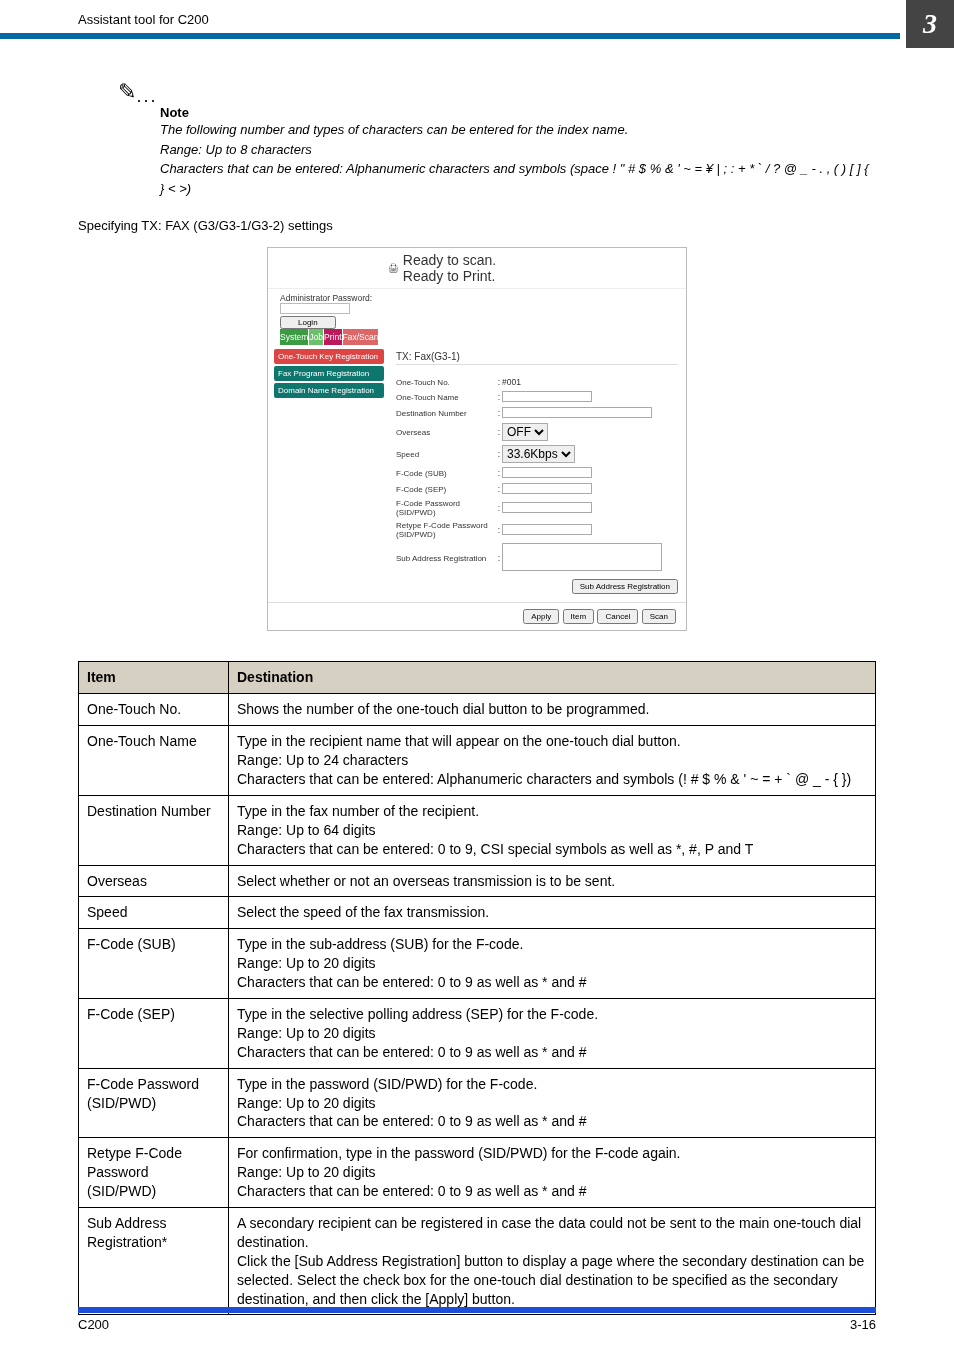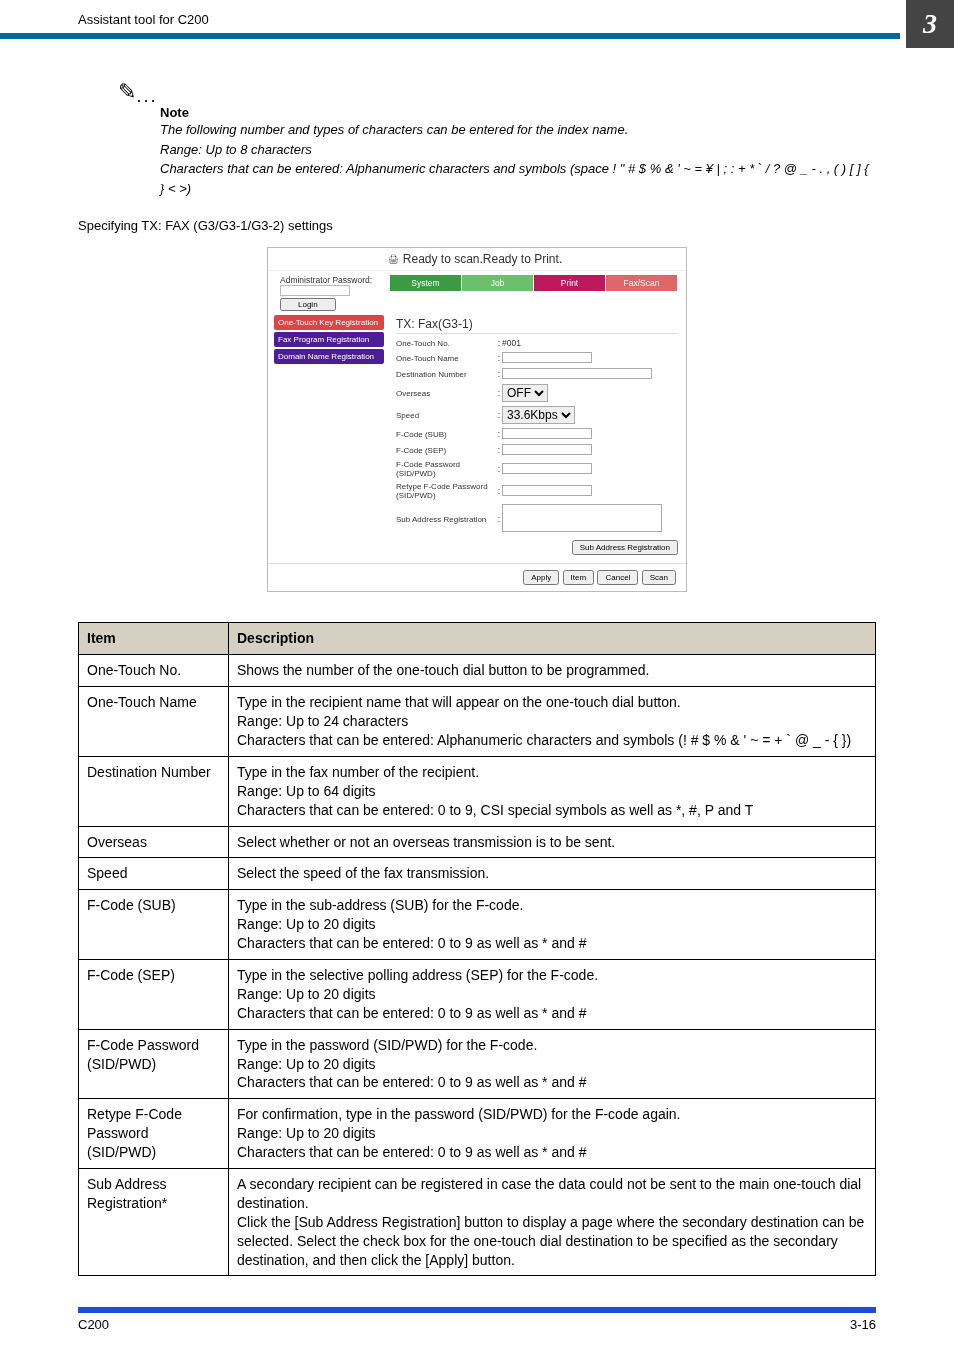--- a/index.html
+++ b/index.html
@@ -62,24 +62,24 @@
     font-size: 8.5px;
     color:#333;
   }
   .ss-topbar {
     display:flex;
     align-items:center;
     padding: 4px 0 4px 120px;
     border-bottom:1px solid #eee;
   }
   .ss-topbar .printer-ic { margin-right:4px; }
-  .ss-topbar-col { display:flex; flex-direction:row; font-size:12px; }
+  .ss-topbar-col { display:flex; flex-direction:column; font-size:14px; }
   .ss-admin {
     padding: 4px 8px 0 12px;
-    display:flex; align-items:flex-start;
+    display:flex; align-items:flex-start;flex-direction:column;
   }
   .ss-admin-left { width:110px; }
   .ss-admin-left input.pwd { width:70px; height:11px; border:1px solid #bbb; font-size:8px; }
   .ss-admin-left button { font-size:8px; padding:0 16px; margin-top:2px; }
   .ss-tabs { display:flex; flex:1; }
   .ss-tab {
     flex:1; text-align:center;
     padding:3px 0; color:#fff;
     font-size:8.5px;
     border-right:1px solid #fff;
@@ -89,25 +89,25 @@
   .tab-print { background:#be185d; }
   .tab-faxscan { background:#d66; }
   .ss-nav {
     width:118px; float:left; padding:4px 2px 4px 6px;
   }
   .ss-nav-item {
     background:#d44; color:#fff;
     padding:3px 4px; margin-bottom:2px;
     font-size:8px; border-radius:2px;
   }
-  .ss-nav-item.light { background:#4c1d95; }
+  .ss-nav-item.light { background:#0f766e; }
   .ss-body {
     margin-left:124px; padding:6px 8px 8px 4px;
   }
-  .ss-form-title { font-size:12px; margin-bottom:4px; border-bottom:1px solid #ddd; padding-bottom:2px;}
+  .ss-form-title { font-size:10px; margin-bottom:12px; border-bottom:1px solid #ddd; padding-bottom:2px;}
   .ss-row { display:flex; align-items:center; margin-bottom:4px; }
   .ss-label { width:100px; font-size:8px; }
   .ss-colon { width:6px; text-align:center; }
   .ss-val { flex:1; }
   .ss-val input.txt { width:90px; height:11px; border:1px solid #aaa; }
   .ss-val input.long { width:150px; }
   .ss-val select { font-size:12px; border:1px solid #aaa; }
   .ss-val textarea { width:160px; height:28px; border:1px solid #aaa; resize:none; }
   .ss-sub-btn { text-align:right; margin-top:6px; }
   .ss-sub-btn button { font-size:8px; padding:1px 6px; }
@@ -267,21 +267,21 @@
       <button>Item</button>
       <button>Cancel</button>
       <button>Scan</button>
     </div>
   </div>
 
   <table class="desc-table">
     <thead>
       <tr>
         <th>Item</th>
-        <th>Description</th>
+        <th>Destination</th>
       </tr>
     </thead>
     <tbody id="desc-tbody">
         <tr>
           <td class="col-item">One-Touch No.</td>
           <td>Shows the number of the one-touch dial button to be programmed.</td>
         </tr>
         <tr>
           <td class="col-item">One-Touch Name</td>
           <td>Type in the recipient name that will appear on the one-touch dial button.<br>Range: Up to 24 characters<br>Characters that can be entered: Alphanumeric characters and symbols (! # $ % &amp; ' ~ = + ` @ _ - { })</td>

